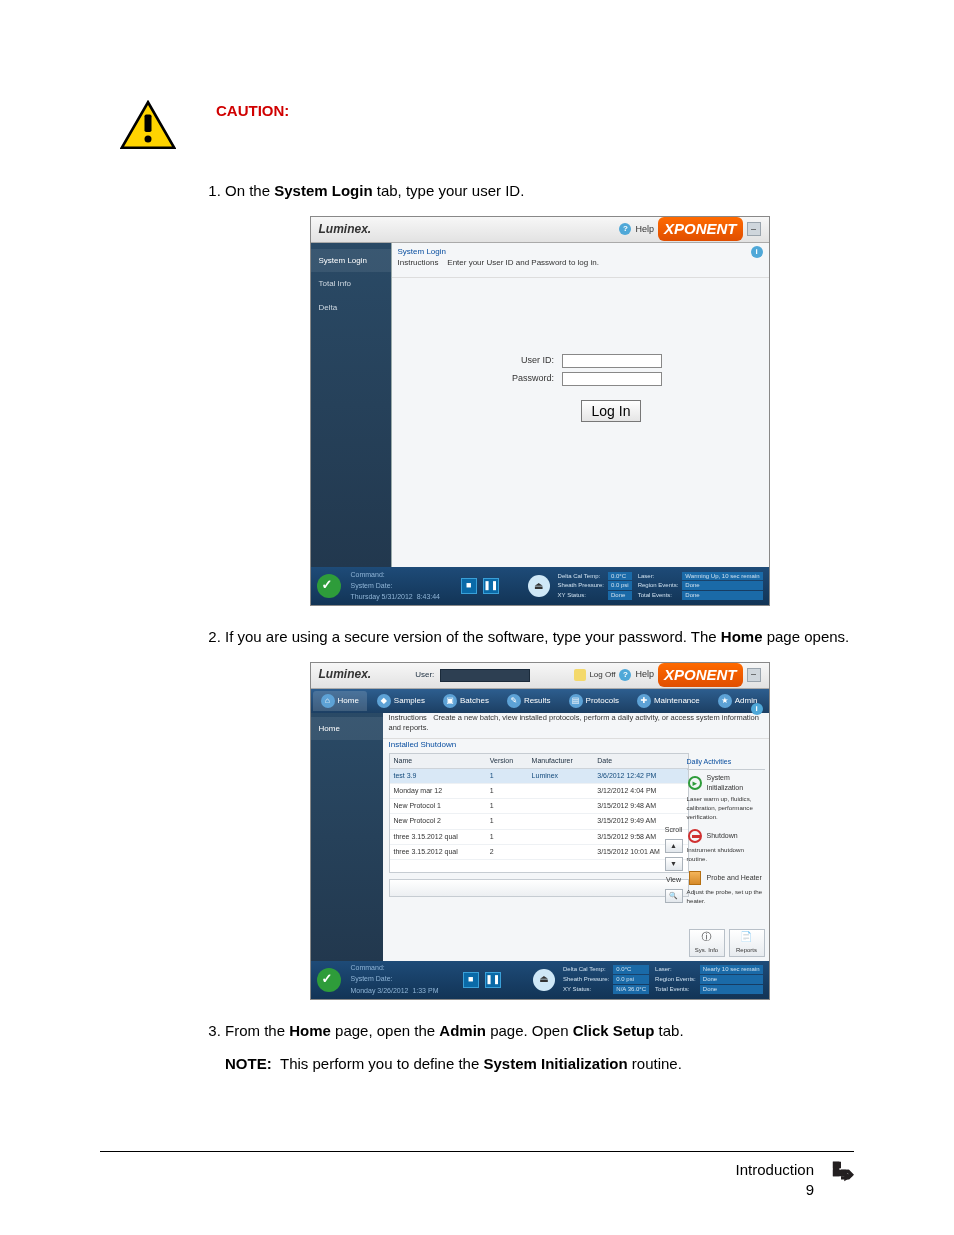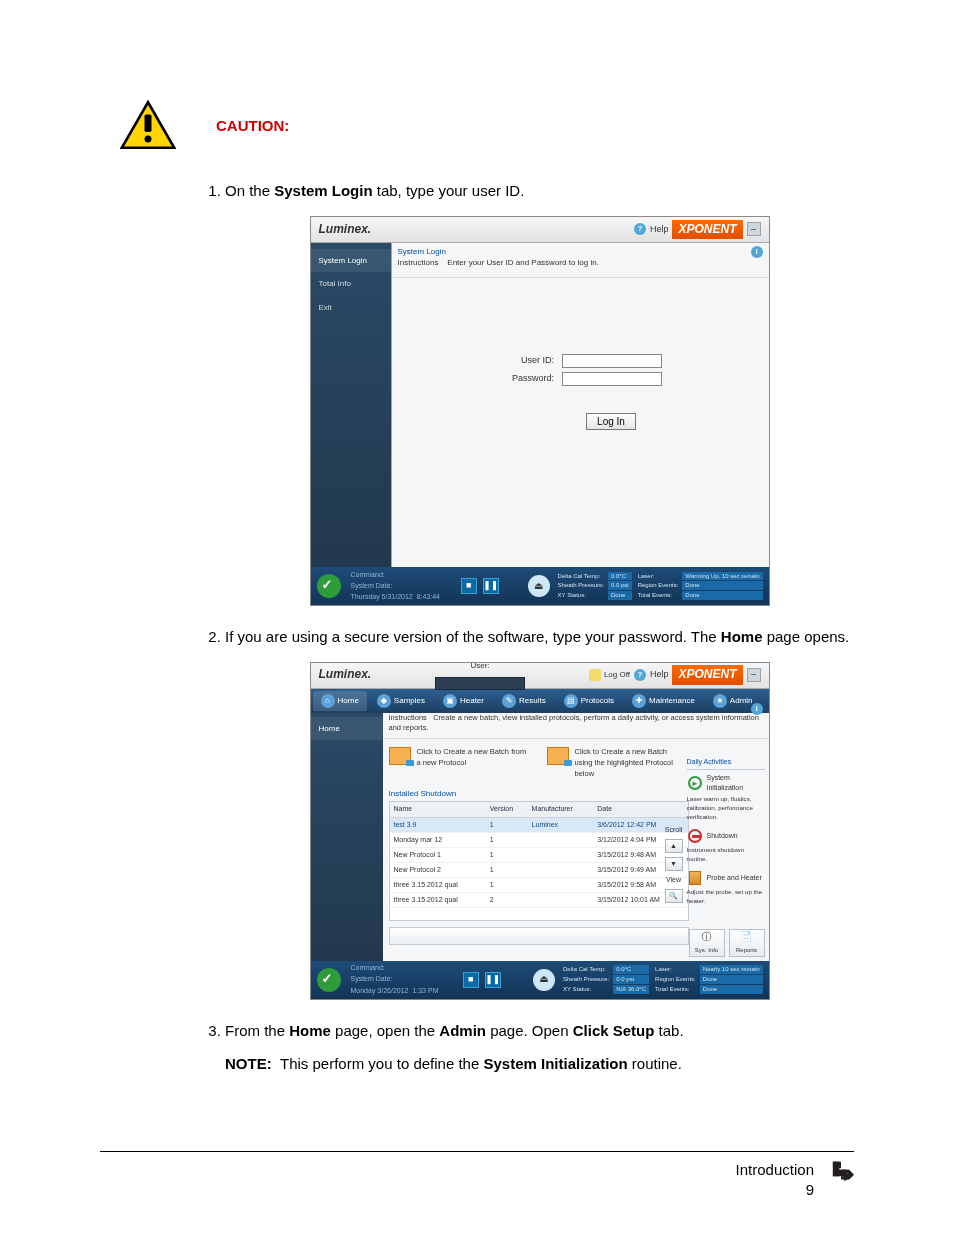--- a/index.html
+++ b/index.html
@@ -6,50 +6,50 @@
   body {
     font-family: Arial, Helvetica, sans-serif;
     background: #fff;
     width: 954px;
     height: 1235px;
     position: relative;
     padding: 100px 100px 60px 100px;
   }
   .caution-row { display: flex; gap: 40px; margin-bottom: 30px; }
   .warn-icon { width: 56px; height: 50px; flex: 0 0 auto; margin-left: 20px; }
-  .caution-body { flex: 1; font-size: 15px; line-height: 1.4; display: flex; gap: 24px; align-items: center; }
+  .caution-body { flex: 1; font-size: 15px; line-height: 1.4; display: flex; gap: 24px; }
   .caution-label { color: #d00000; font-weight: bold; }
   .caution-text { color: #000; }
   sup { font-size: 0.7em; vertical-align: super; }
   ol.steps { list-style: decimal; padding-left: 125px; font-size: 15px; color: #000; }
   ol.steps > li { margin-bottom: 14px; line-height: 1.45; }
   .b { font-weight: bold; }
   .note-line { margin-left: 125px; font-size: 15px; margin-top: 12px; margin-bottom: 20px; }
   .note-label { font-weight: bold; }
   .screenshot { width: 460px; height: 390px; margin: 14px auto 20px auto; border: 1px solid #888; background: linear-gradient(#e8eef2, #d9e1e6); position: relative; font-size: 9px; color: #333; }
   .screenshot.home { width: 460px; height: 338px; }
   .ss-header { height: 26px; background: linear-gradient(#f7f7f7,#e2e2e2); border-bottom: 1px solid #aaa; display: flex; align-items: center; padding: 0 8px; justify-content: space-between; }
   .brand { font-weight: bold; font-style: italic; font-size: 12px; }
   .hdr-right { display: flex; align-items: center; gap: 4px; }
   .help-icon { width:12px; height:12px; border-radius:50%; background:#4fa8d8; color:#fff; display:flex; align-items:center; justify-content:center; font-size:8px; font-weight:bold; }
-  .xponent { background: linear-gradient(#ff6a00,#e04e00); color:#fff; font-weight:bold; font-style:italic; font-size:12px; padding:1px 6px; border-radius:0; }
+  .xponent { background: linear-gradient(#ff6a00,#e04e00); color:#fff; font-weight:bold; font-style:italic; font-size:15px; padding:1px 6px; border-radius:6px; }
   .winbtn { width:14px; height:14px; background:#cfd6dc; border:1px solid #9aa4ad; display:flex; align-items:center; justify-content:center; font-size:9px;}
   .ss-body { display:flex; height: calc(100% - 64px); }
   .ss-side { width: 80px; background: linear-gradient(#2a4a66,#22384e); padding-top:6px; }
   .side-tab { color:#cfd9e2; font-size:8px; padding:6px 8px; }
   .side-tab.active { background: rgba(255,255,255,0.08); color:#fff; }
   .ss-main { flex:1; background:#f4f6f8; border-left:1px solid #9aa; position:relative; }
   .ss-instr { font-size:8px; padding:3px 6px 8px 6px; border-bottom:1px solid #ddd; display:flex; gap:6px; position:relative;}
   .ss-instr .title { color:#0a4fa0; font-weight:normal; }
   .info-icon { position:absolute; right:6px; top:3px; width:12px; height:12px; border-radius:50%; background:#4fa8d8; color:#fff; display:flex; align-items:center; justify-content:center; font-size:8px; font-weight:bold; }
   .login-form { display:flex; flex-direction:column; align-items:center; gap:4px; margin-top:76px; font-size:9px; }
   .login-row { display:flex; align-items:center; gap:8px; }
   .login-row label { width:56px; text-align:right; }
   .login-input { width:100px; height:14px; background:#fff; border:1px solid #888; }
-  .login-btn { margin-top:23px; margin-left:62px; padding:2px 10px; font-size:10px; background:linear-gradient(#fff,#e5e5e5); border:1px solid #777; }
+  .login-btn { margin-top:10px; margin-left:62px; padding:2px 10px; font-size:14px; background:linear-gradient(#fff,#e5e5e5); border:1px solid #777; }
   .ss-footer { position:absolute; bottom:0; left:0; right:0; height:38px; background:linear-gradient(#1e4b78,#123456); display:flex; align-items:center; }
   .ss-footer .ok { width:24px; height:24px; border-radius:50%; background:#2e9c3a; margin:0 6px; position:relative; }
   .ss-footer .ok::after { content:"✓"; color:#fff; position:absolute; left:5px; top:2px; font-size:13px; font-weight:bold; }
   .ss-footer .syslabels { color:#8fb4d6; font-size:7px; display:flex; flex-direction:column; gap:1px; margin-left:4px; }
   .ss-footer .mid { flex:1; display:flex; justify-content:center; gap:6px; }
   .ss-footer .transport { width:16px; height:16px; background:#0a6aa8; border:1px solid #3aa0d8; color:#fff; display:flex; align-items:center; justify-content:center; font-size:9px;}
   .ss-footer .eject { width:22px; height:22px; border-radius:50%; background:#cfe8f7; margin:0 8px; display:flex; align-items:center; justify-content:center; font-size:10px;}
   .ss-footer .status-grid { display:grid; grid-template-columns:auto auto; gap:1px 4px; font-size:6px; color:#cfe0ef; margin-right:6px;}
   .ss-footer .status-grid span.val { background:#1a6aa8; padding:0 3px; }
   .home-nav { height:24px; background:linear-gradient(#2d5e8f,#1c3f63); display:flex; align-items:center; gap:2px; padding-left:2px;}
@@ -81,21 +81,21 @@
   .daily-desc { font-size:6.2px; color:#333; margin:1px 0 6px 0;}
   .circ-green{ width:14px; height:14px; border-radius:50%; border:2px solid #2e9c3a; position:relative;}
   .circ-green::after{content:"▸"; color:#2e9c3a; position:absolute; left:3px; top:-1px; font-size:9px;}
   .circ-red{ width:14px; height:14px; border-radius:50%; border:2px solid #d03030; position:relative;}
   .circ-red::after{content:""; position:absolute; left:2px; top:4px; width:8px; height:3px; background:#d03030;}
   .probe-icon{ width:12px; height:14px; background:linear-gradient(#f4b45a,#d68a2a); border:1px solid #b56f12;}
   .home-bottom-bar { margin:6px 80px 0 6px; height:18px; background:linear-gradient(#fff,#eceff2); border:1px solid #c6ccd2;}
   .sysinfo-reports { position:absolute; right:4px; bottom:4px; display:flex; gap:4px;}
   .mini-btn { width:36px; height:28px; background:linear-gradient(#fff,#e7ebef); border:1px solid #b8c0c8; font-size:6px; display:flex; flex-direction:column; align-items:center; justify-content:center; gap:1px;}
   .mini-btn .mi { font-size:10px;}
-  .usermid { display:flex; align-items:center; gap:6px; font-size:8px; color:#234;flex-direction:column; }
+  .usermid { display:flex; align-items:center; gap:6px; font-size:8px; color:#234; }
   .usermid .ufield { width:90px; height:13px; background:#2d3f52; border:1px solid #1a2a3a; }
   .logoff { display:flex; align-items:center; gap:3px; font-size:8px;}
   .key-icon { width:12px; height:12px; background:#f4d96b; border-radius:2px;}
   .page-footer { position:absolute; bottom:36px; left:100px; right:100px; border-top:1px solid #000; padding-top:8px; display:flex; justify-content:flex-end; align-items:flex-start; gap:14px;}
   .page-footer .ftext { text-align:right; font-size:15px; line-height:1.3;}
   .corner-logo { width:26px; height:26px; }
   .corner-logo svg { display:block; }
 </style>
 </head>
 <body>
@@ -125,21 +125,21 @@
           <span class="help-icon">?</span>
           <span>Help</span>
           <span class="xponent">XPONENT</span>
           <span class="winbtn">–</span>
         </div>
       </div>
       <div class="ss-body">
         <div class="ss-side">
           <div class="side-tab active">System Login</div>
           <div class="side-tab">Total Info</div>
-          <div class="side-tab">Exit</div>
+          <div class="side-tab">Delta</div>
         </div>
         <div class="ss-main">
           <div class="ss-instr">
             <div>
               <div class="title">System Login</div>
               <span>Instructions</span>
               &nbsp;&nbsp;
               <span>Enter your User ID and Password to log in.</span>
             </div>
             <span class="info-icon">i</span>
@@ -215,21 +215,21 @@
         <div class="nav-tab active">
             <span class="tabicon">⌂</span>
             <span>Home</span>
           </div>
         <div class="nav-tab">
             <span class="tabicon">◆</span>
             <span>Samples</span>
           </div>
         <div class="nav-tab">
             <span class="tabicon">▣</span>
-            <span>Heater</span>
+            <span>Batches</span>
           </div>
         <div class="nav-tab">
             <span class="tabicon">✎</span>
             <span>Results</span>
           </div>
         <div class="nav-tab">
             <span class="tabicon">▤</span>
             <span>Protocols</span>
           </div>
         <div class="nav-tab">
@@ -243,30 +243,20 @@
       </div>
       <div class="home-body">
         <div class="home-side">
           <div class="side-tab active">Home</div>
         </div>
         <div class="home-main">
           <div class="home-instr">
             <span>Instructions</span>&nbsp;&nbsp;
             <span>Create a new batch, view installed protocols, perform a daily activity, or access system information and reports.</span>
             <span class="info-icon">i</span>
-          </div>
-          <div class="create-row">
-            <div class="create-item">
-              <div class="iconbox"></div>
-              <span>Click to Create a new Batch from a new Protocol</span>
-            </div>
-            <div class="create-item">
-              <div class="iconbox"></div>
-              <span>Click to Create a new Batch using the highlighted Protocol below</span>
-            </div>
           </div>
           <div class="installed-title">Installed Shutdown</div>
           <div class="proto-table">
             <table>
               <thead>
                   <tr>
                 <th>Name</th>
                 <th>Version</th>
                 <th>Manufacturer</th>
                 <th>Date</th>

